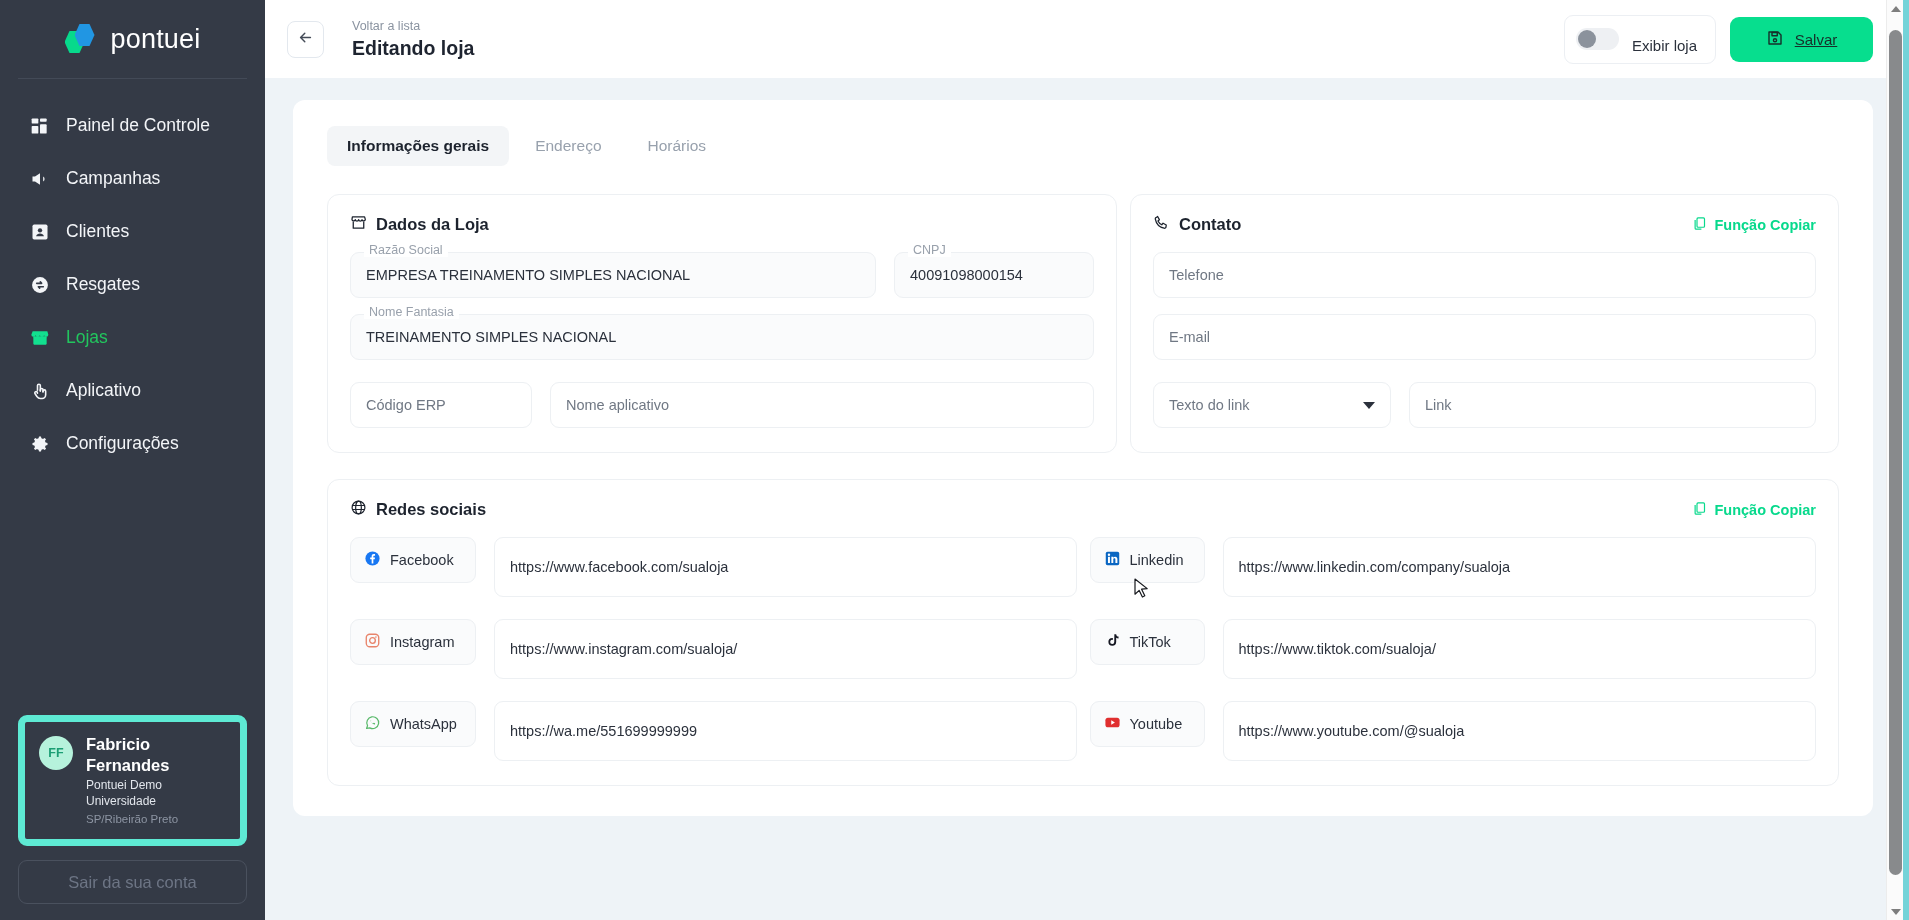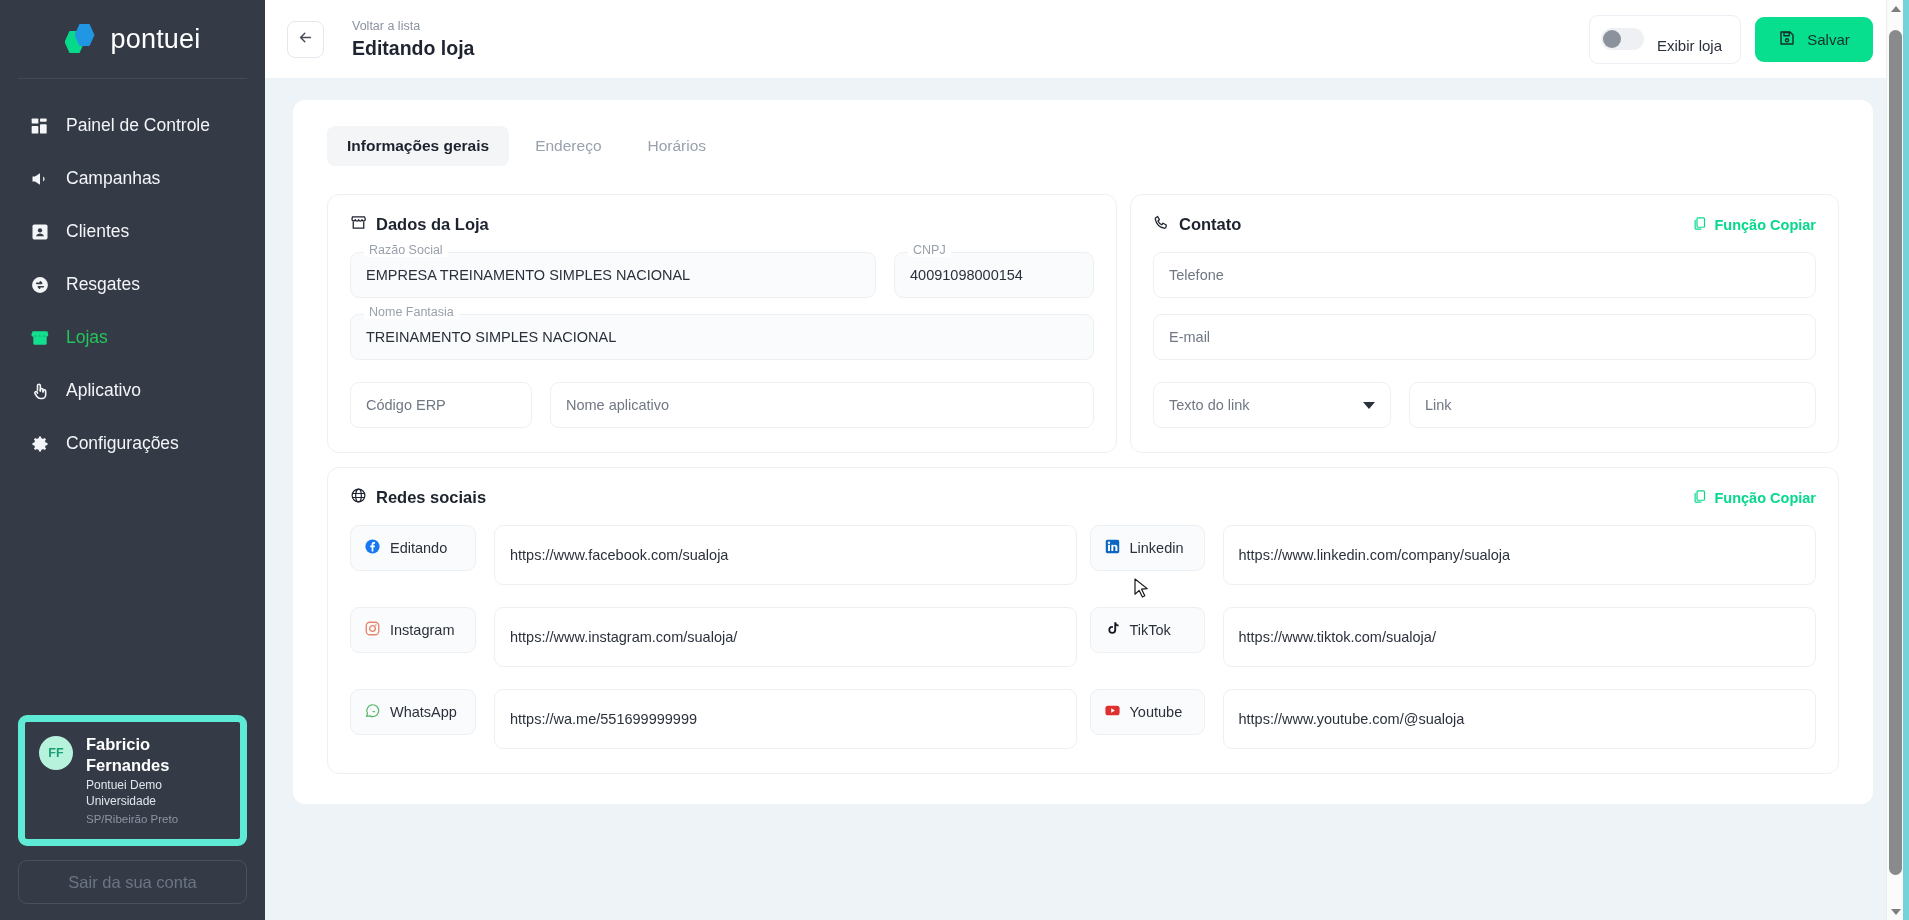--- a/index.html
+++ b/index.html
@@ -79,23 +79,23 @@
     display: flex; align-items: center; gap: 13px; border: 1px solid #eceff3;
     border-radius: 9px; padding: 9px 18px 9px 11px; cursor: pointer; background: #fff;
   }
   .tgl { width: 43px; height: 22px; border-radius: 11px; background: #eef0f3; position: relative; flex: 0 0 43px; }
   .tgl::after {
     content: ""; position: absolute; left: 2px; top: 2px; width: 18px; height: 18px;
     border-radius: 50%; background: #8b929c;
   }
   .tgl-label { color: #2b313c; font-size: 15px; margin-top: 12px; }
   .save-btn {
-    background: #07de8e; border: none; border-radius: 9px; height: 45px; width: 118px;
+    background: #07de8e; border: none; border-radius: 9px; height: 45px; width: 143px;
     display: flex; align-items: center; justify-content: center; gap: 11px;
-    color: #16302a; font-size: 15px; cursor: pointer;
+    color: #16302a; font-size: 15px; cursor: pointer; text-decoration: underline;
   }
   .save-btn svg { width: 18px; height: 18px; }
 
   .content { padding: 22px 36px 0 28px; height: 842px; overflow: hidden; }
   .panel { background: #fff; border-radius: 12px; padding: 26px 34px 30px 34px; min-height: 640px; }
 
   .tabs { display: flex; align-items: center; gap: 6px; margin-bottom: 28px; }
   .tab {
     padding: 11px 20px; border-radius: 8px; font-size: 15.5px; color: #98a1ad; cursor: pointer; white-space: nowrap;
   }
@@ -126,21 +126,21 @@
   .fld .flab {
     position: absolute; top: -9px; left: 13px; background: #fff; padding: 0 5px;
     color: #99a1ac; font-size: 12.5px; line-height: 1;
   }
   .fld .fval { color: #2b313c; font-size: 14.5px; }
   .fld .fph  { color: #707884; font-size: 14.5px; }
   .fld.sel { justify-content: space-between; }
   .caret { width: 0; height: 0; border-left: 6px solid transparent; border-right: 6px solid transparent; border-top: 7px solid #2b313c; }
 
   
-  .social-card { margin-top: 14px; }
+  .social-card { margin-top: 26px; }
   .sgrid { display: flex; gap: 13px; }
   .scol { flex: 1 1 0; display: flex; flex-direction: column; gap: 22px; }
   .srow { display: flex; gap: 18px; align-items: stretch; }
   .schip {
     flex: 0 0 126px; border: 1px solid #edf0f3; border-radius: 9px; background: #fafbfc;
     display: flex; align-items: center; gap: 9px; padding: 0 13px; height: 46px;
   }
   .scol.r .schip { flex: 0 0 115px; }
   .schip .sname { color: #2b313c; font-size: 14.5px; }
   .schip svg { width: 17px; height: 17px; flex: 0 0 17px; }
@@ -402,21 +402,21 @@
 
           <div class="sgrid" style="margin-top:14px;">
             <div class="scol l">
 
               <div class="srow">
                 <div class="schip">
                   <span><svg viewBox="0 0 24 24" fill="#1877F2">
                         <circle cx="12" cy="12" r="10"></circle>
                         <path d="M13.2 19v-6h2l.3-2.4h-2.3V9.1c0-.7.2-1.1 1.2-1.1h1.2V5.8c-.2 0-.9-.1-1.8-.1-1.8 0-3 1.1-3 3.1v1.8H8.7V13h2.1v6z" fill="#fff"></path>
                       </svg></span>
-                  <span class="sname">Editando</span>
+                  <span class="sname">Facebook</span>
                 </div>
                 <div class="sinput">https://www.facebook.com/sualoja</div>
               </div>
 
               <div class="srow">
                 <div class="schip">
                   <span><svg viewBox="0 0 24 24" fill="none" stroke="#E8846B" stroke-width="1.9">
                         <rect x="3.2" y="3.2" width="17.6" height="17.6" rx="5"></rect>
                         <circle cx="12" cy="12" r="4"></circle>
                         <circle cx="16.8" cy="7.2" r="1.1" fill="#E8846B" stroke="none"></circle>

